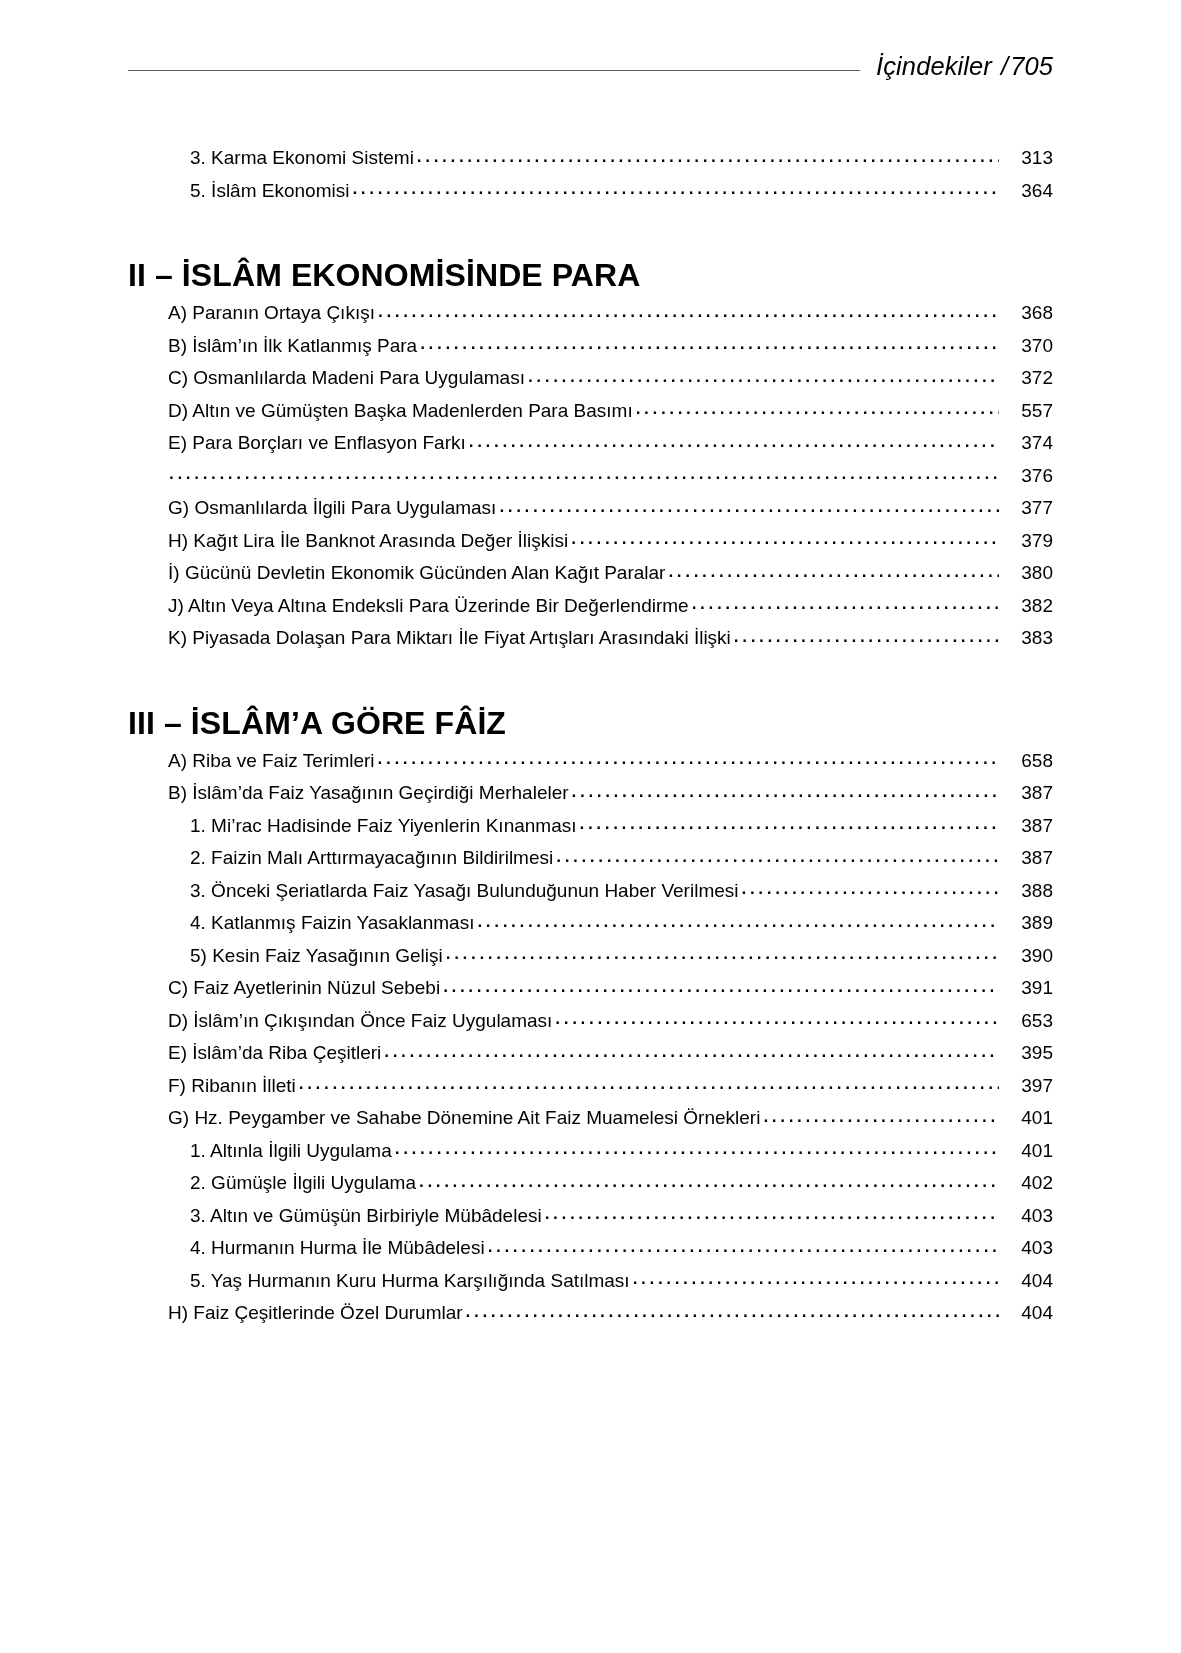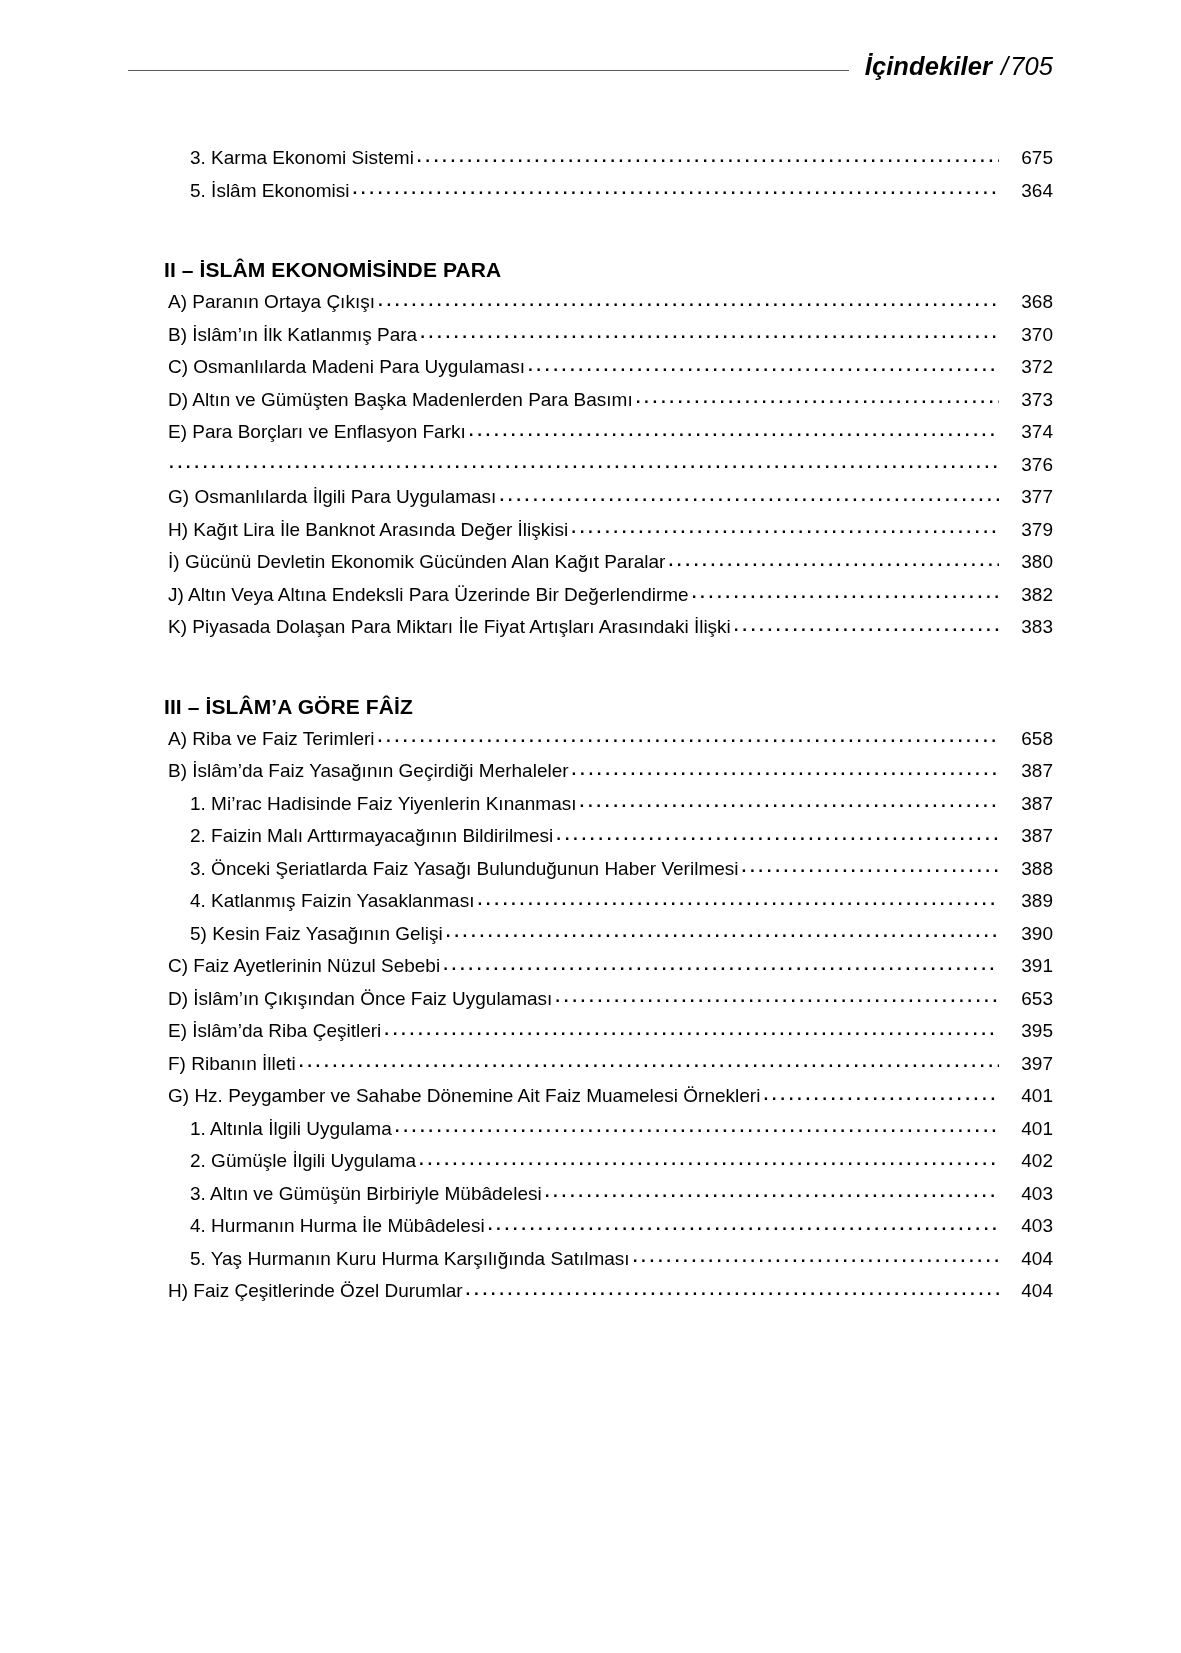--- a/index.html
+++ b/index.html
@@ -43,44 +43,43 @@
     margin-right: 16px;
     margin-top: 6px;
   }
   .header-text {
     font-style: italic;
     font-size: 25.5px;
     letter-spacing: 0.1px;
     white-space: nowrap;
     line-height: 1;
   }
-  .header-title { font-style: italic; font-weight: bold; }
+  .header-title { font-style: italic; }
   .header-sep {
     font-style: italic;
     padding: 0 2px 0 9px;
   }
   .header-pageno { font-style: italic; }
 
   
   .toc {
     position: absolute;
     top: 148px;
     left: 128px;
     width: 925px;
   }
 
   .toc-section-title {
     font-weight: bold;
-    font-size: 21px;
+    font-size: 32px;
     line-height: 1.0;
     margin-top: 27px;
     margin-bottom: 12px;
     letter-spacing: 0.1px;
     white-space: nowrap;
-    margin-left: 36px;
   }
 
   .toc-entry {
     display: flex;
     align-items: flex-start;
     font-size: 19px;
     line-height: 1.0;
     margin-bottom: 13.5px;
     white-space: nowrap;
   }
@@ -129,21 +128,21 @@
     <div class="header-rule"></div>
     <div class="header-text">
       <span class="header-title">İçindekiler</span><span class="header-sep">/</span><span class="header-pageno">705</span>
     </div>
   </div>
 
   <div class="toc" id="toc-root">
       <div class="toc-entry lvl-1">
         <span class="toc-label">3. Karma Ekonomi Sistemi</span>
         <span class="toc-leader"></span>
-        <span class="toc-page">675</span>
+        <span class="toc-page">313</span>
       </div>
       <div class="toc-entry lvl-1">
         <span class="toc-label">5. İslâm Ekonomisi</span>
         <span class="toc-leader"></span>
         <span class="toc-page">364</span>
       </div>
       <div class="group-gap"></div>
       <div class="toc-section-title">II – İSLÂM EKONOMİSİNDE PARA</div>
       <div class="toc-entry lvl-2">
         <span class="toc-label">A) Paranın Ortaya Çıkışı</span>
@@ -156,21 +155,21 @@
         <span class="toc-page">370</span>
       </div>
       <div class="toc-entry lvl-2">
         <span class="toc-label">C) Osmanlılarda Madeni Para Uygulaması</span>
         <span class="toc-leader"></span>
         <span class="toc-page">372</span>
       </div>
       <div class="toc-entry lvl-2">
         <span class="toc-label">D) Altın ve Gümüşten Başka Madenlerden Para Basımı</span>
         <span class="toc-leader"></span>
-        <span class="toc-page">373</span>
+        <span class="toc-page">557</span>
       </div>
       <div class="toc-entry lvl-2">
         <span class="toc-label">E) Para Borçları ve Enflasyon Farkı</span>
         <span class="toc-leader"></span>
         <span class="toc-page">374</span>
       </div>
       <div class="toc-entry lvl-2">
         <span class="toc-leader"></span>
         <span class="toc-page">376</span>
       </div>

